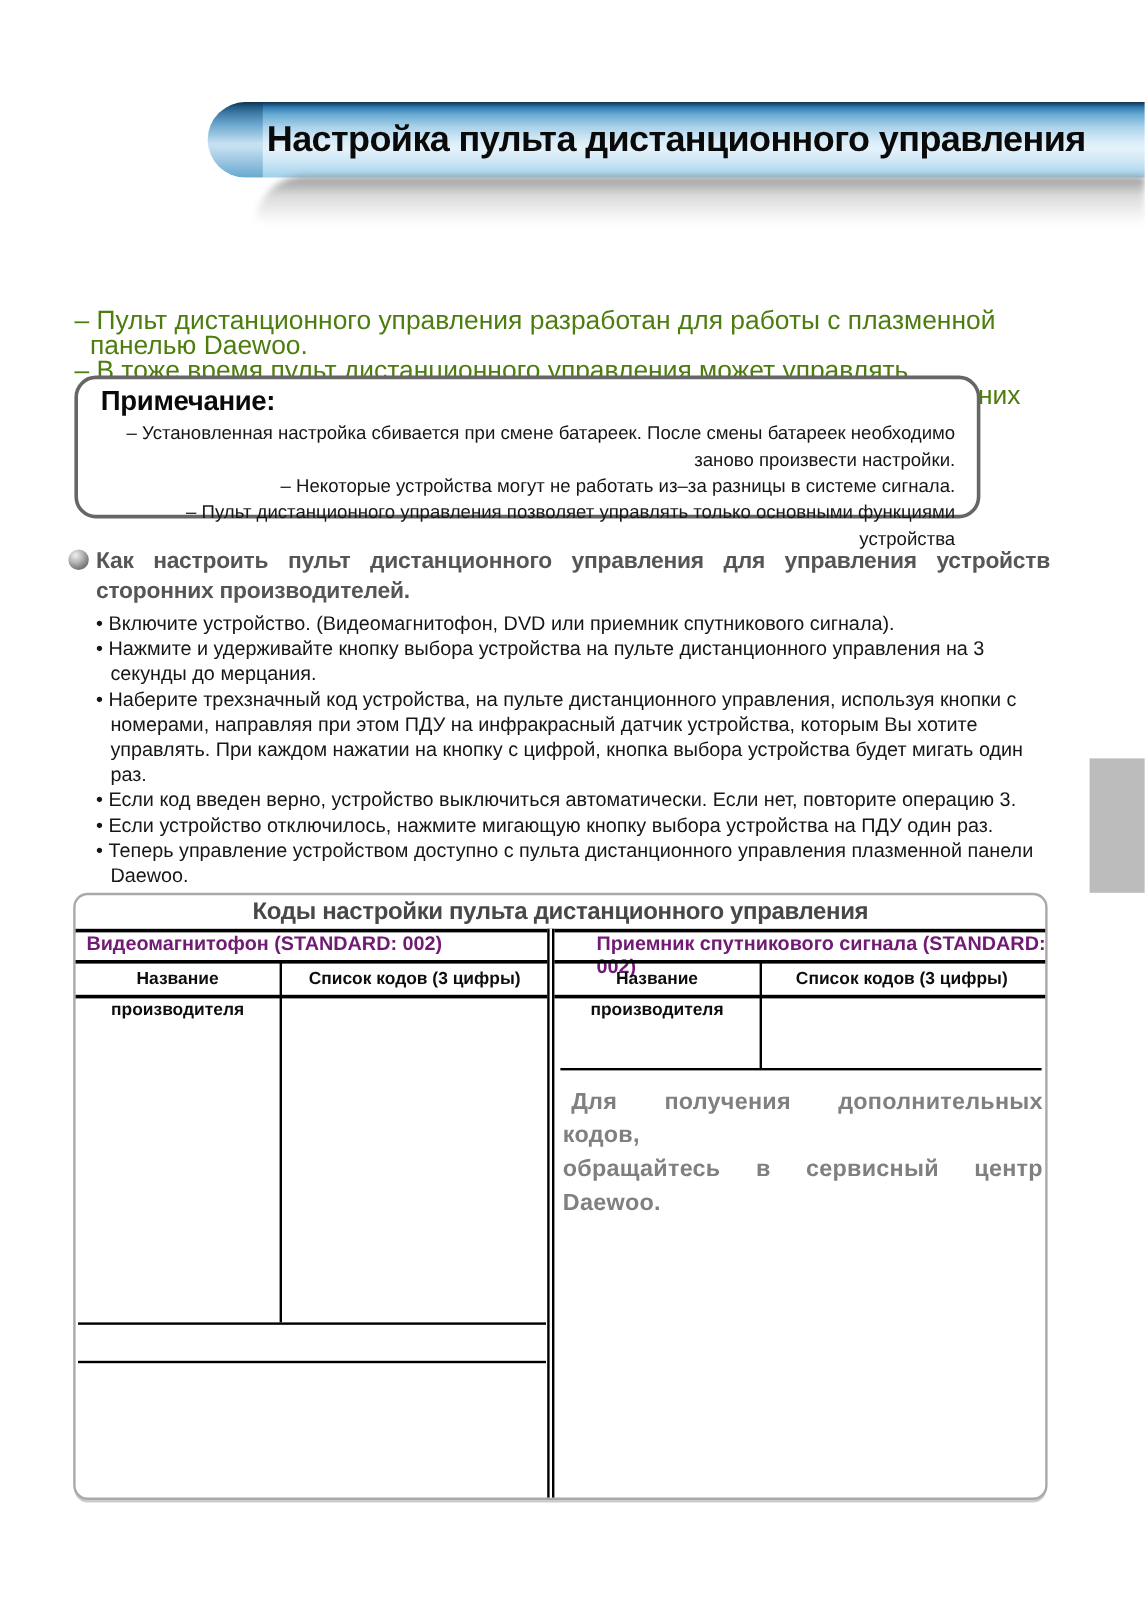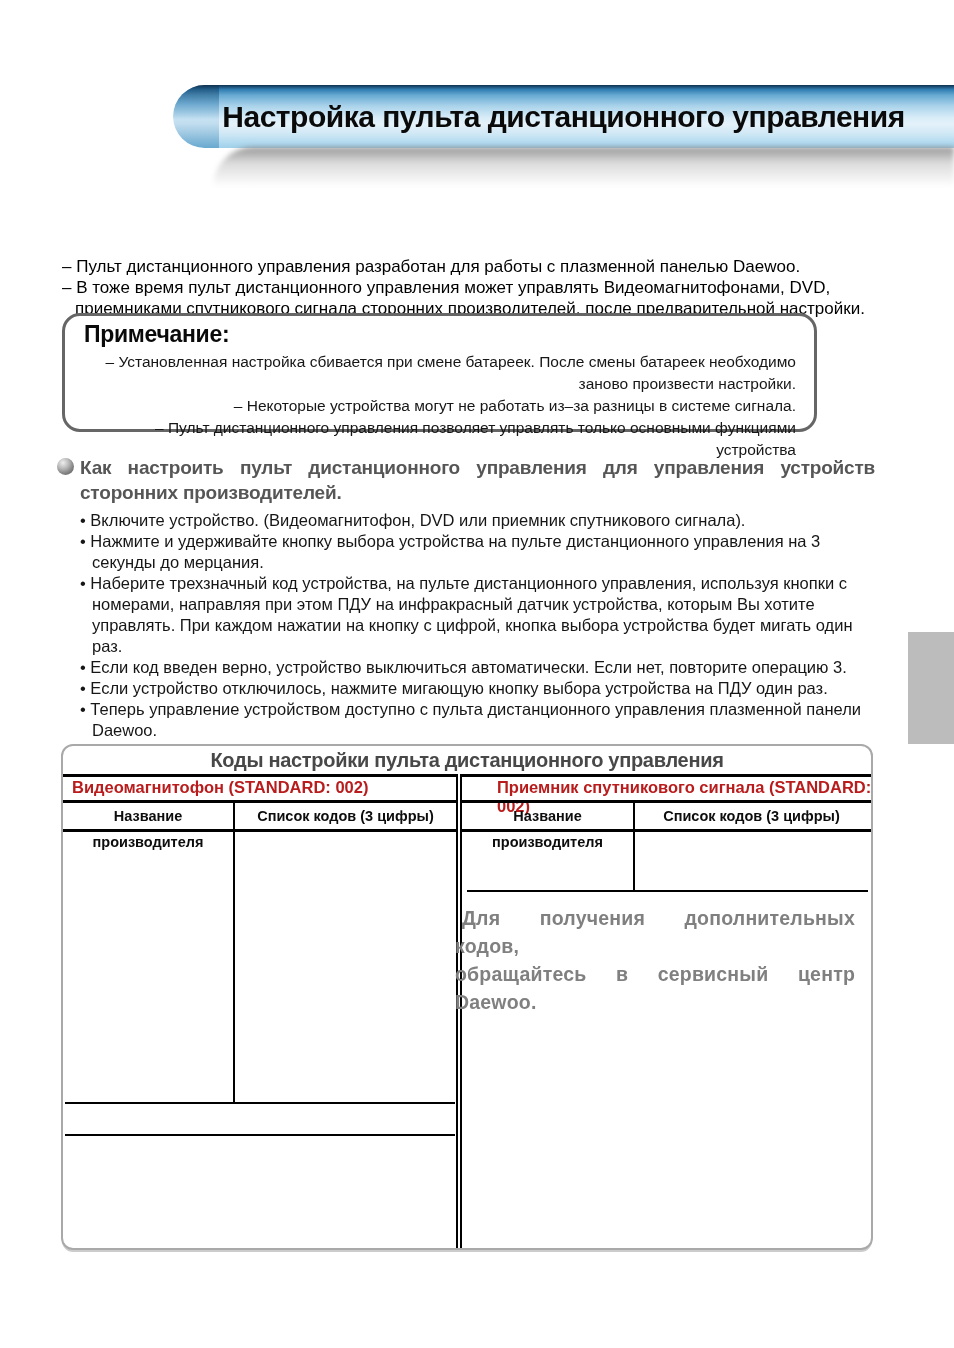--- a/index.html
+++ b/index.html
@@ -33,21 +33,21 @@
     filter:blur(2.5px);
   }
 
   
   .intro-heading {
     position:absolute; left:62px; top:184px; width:768px;
     font-size:29px; line-height:33px; font-weight:bold; color:#7f7f7f;
     letter-spacing:-0.4px;
   }
   .intro-points { position:absolute; left:62px; top:256px; width:805px;
-    font-size:17px; line-height:21px; color:#000000; }
+    font-size:22px; line-height:21px; color:#4d7c0f; }
   .hang { padding-left:13px; text-indent:-13px; }
 
   
   .note-box {
     position:absolute; left:62px; top:313px; width:755px; height:119px;
     border:3px solid #666; border-radius:18px; background:#fff;
     padding:5px 18px 0 19px;
   }
   .note-title { font-size:23px; font-weight:bold; color:#0a0a0a; margin-bottom:3px; letter-spacing:-0.3px; }
   .note-items { font-size:15.5px; line-height:22px; color:#161616; }
@@ -74,35 +74,35 @@
   .codes-table .abs { position:absolute; }
   .t-title { top:0; left:0; right:0; height:28px; line-height:29px; text-align:center;
     font-size:20px; font-weight:bold; color:#484848; letter-spacing:-0.3px; }
   .hline { background:#000; height:2.5px; }
   .hl-1 { top:28px; left:0; right:0; }
   .hl-2 { top:54px; left:0; right:0; }
   .hl-3 { top:83px; left:0; right:0; }
   .hl-left-a  { top:356px; left:2px;  width:390px; height:2px; }
   .hl-left-b  { top:388px; left:2px;  width:390px; height:2px; }
   .hl-right-a { top:144px; left:404px; width:401px; height:2px; }
-  .t-sub { top:32px; height:39px; font-size:16.5px; font-weight:bold; color:#b91c1c; }
+  .t-sub { top:32px; height:39px; font-size:16.5px; font-weight:bold; color:#701a75; }
   .t-sub-left  { left:9px;  width:382px; }
   .t-sub-right { left:407px; width:395px;margin-left:27px; }
   .t-colhead { top:57px; height:26px; line-height:26px; text-align:center;
     font-size:14.5px; font-weight:bold; color:#0d0d0d; }
   .ch-1 { left:0;    width:170px; }
   .ch-2 { left:172px; width:221px; }
   .ch-3 { left:399px; width:171px; }
   .ch-4 { left:572px; width:233px; }
   .vline { background:#000; width:2px; }
   .v-center { left:393px; top:28px; bottom:0; width:6px; background:#fff;
     border-left:2px solid #000; border-right:2px solid #000; }
   .v-leftcol  { left:170px; top:54px; height:302px; }
   .v-rightcol { left:570px; top:54px; height:90px; }
-  .right-note { top:158px; left:392px; width:400px;
+  .right-note { top:158px; left:406px; width:400px;
     font-size:19.5px; line-height:28px; font-weight:bold; color:#808080; letter-spacing:0.2px; }
   .jline { text-align:justify; text-align-last:justify; }
   .jline.first { text-indent:7px; }
   .jline.last { text-align-last:left; }
 
   
   .side-tab { position:absolute; left:908px; top:632px; width:46px; height:112px;
     background:#bcbcbc; }
 </style>
 </head>

